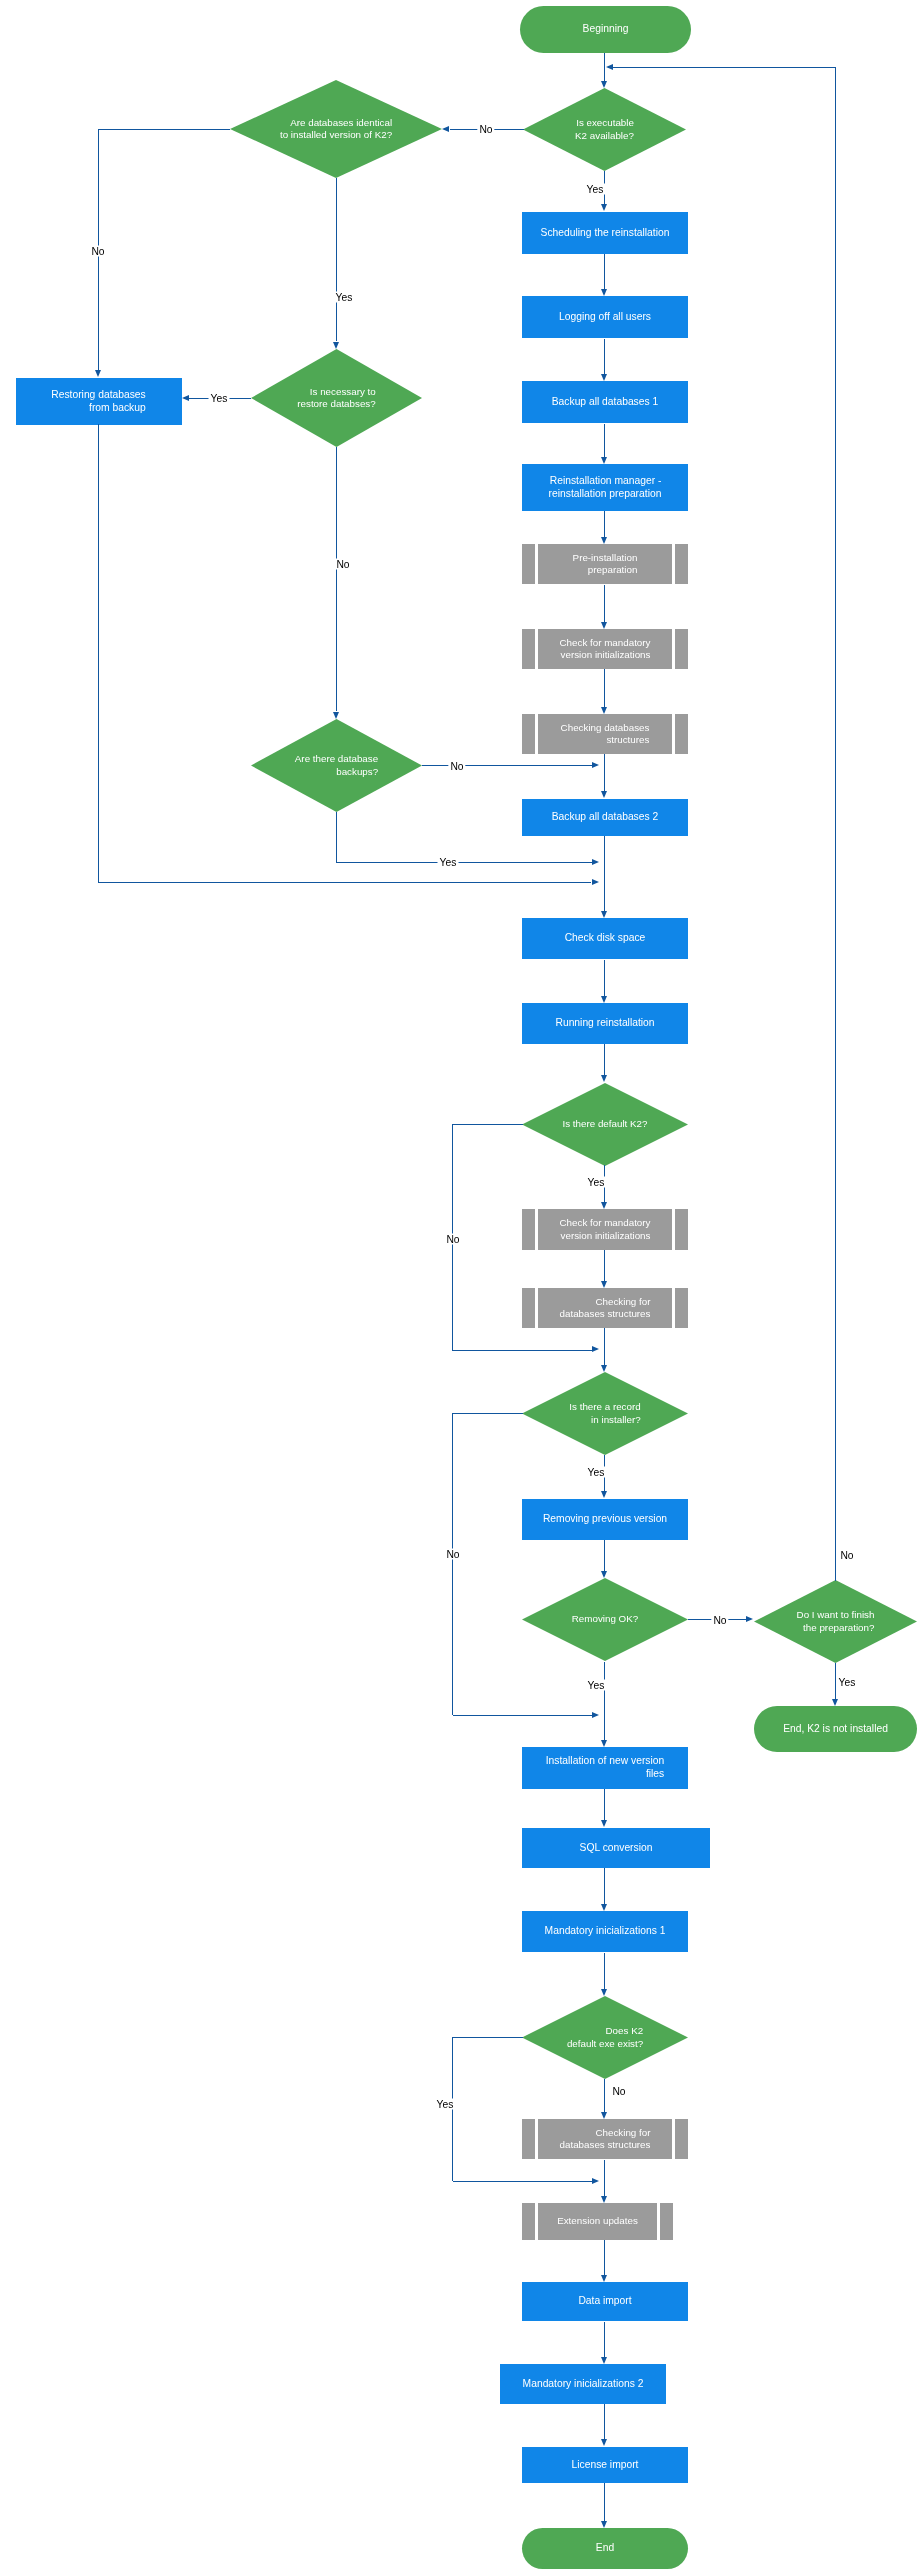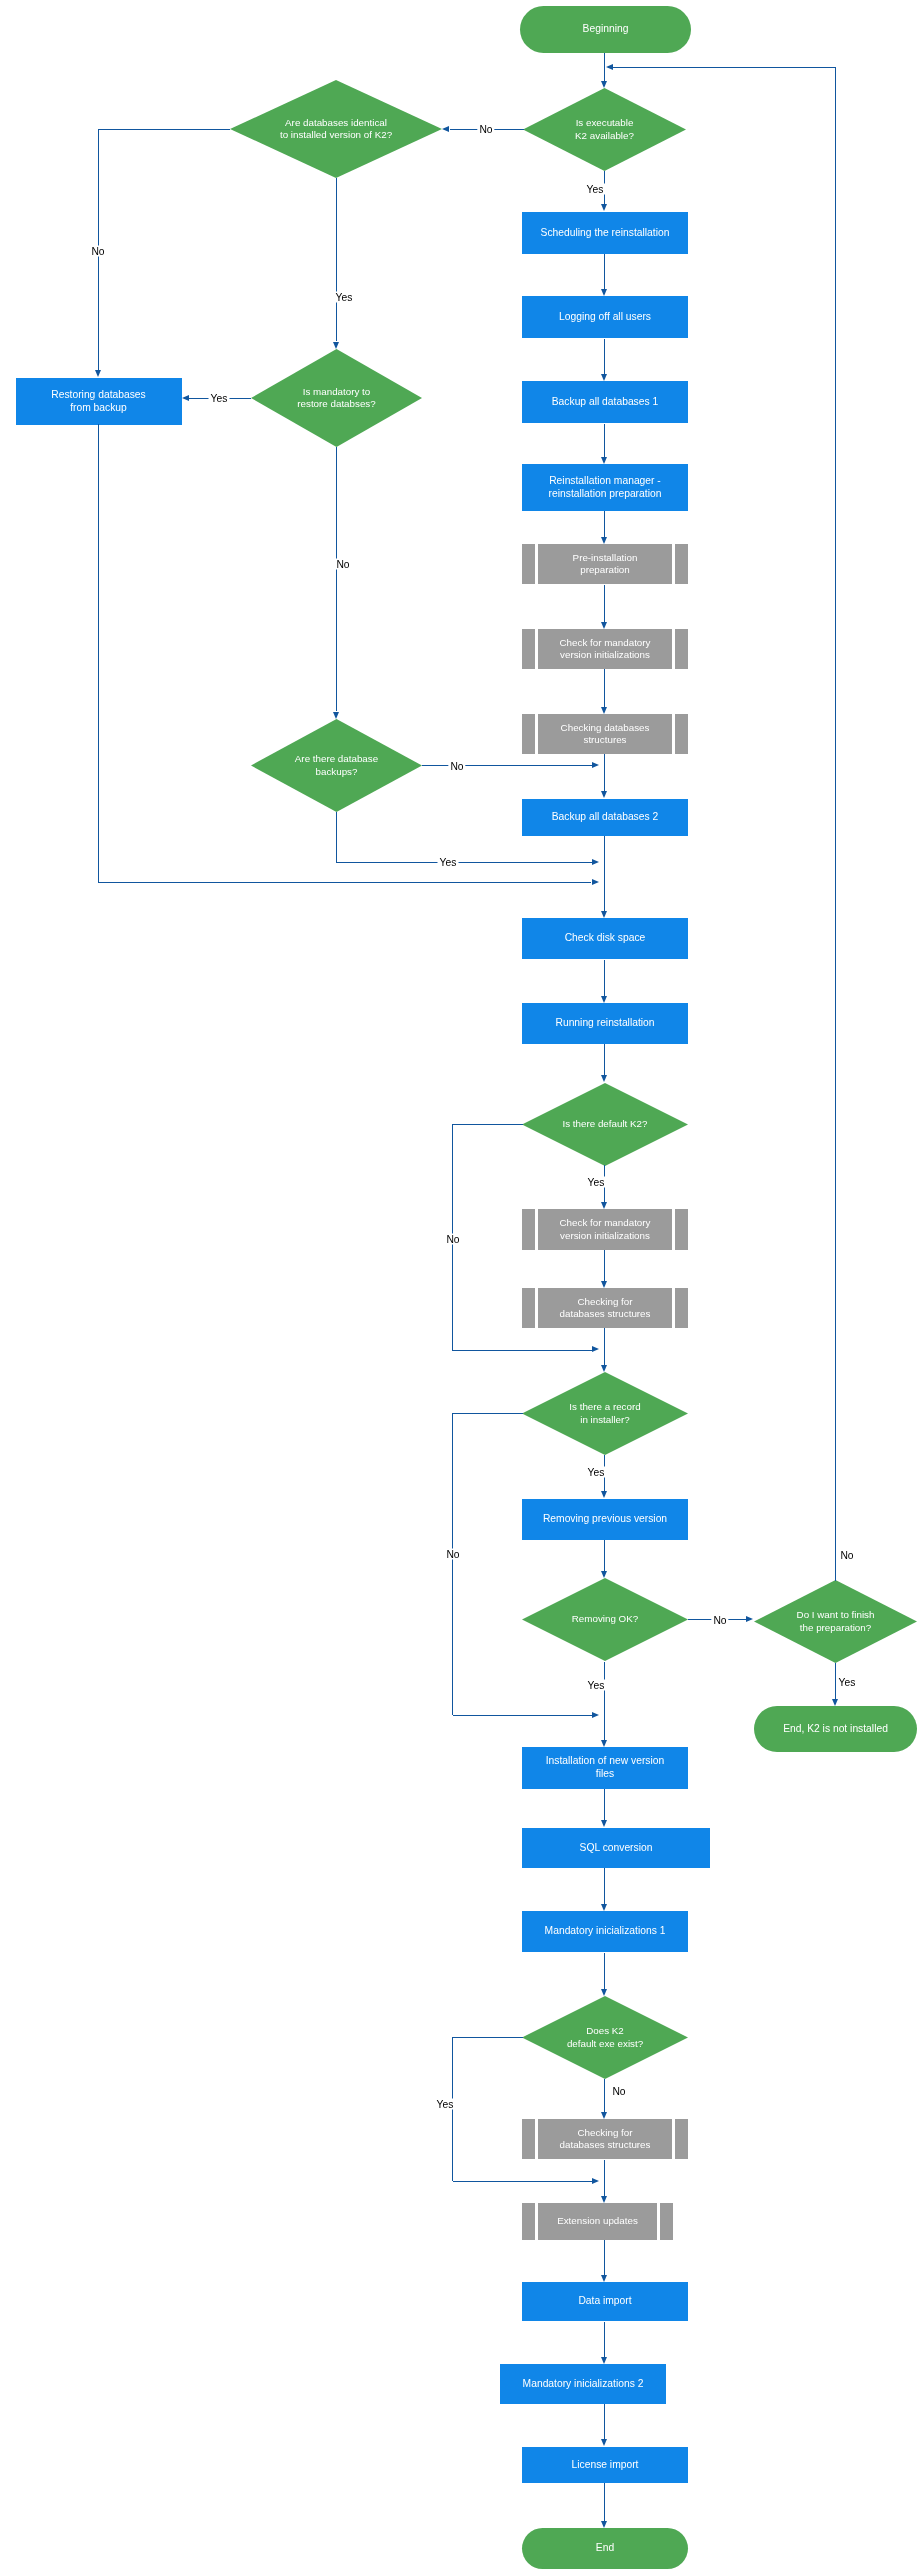--- a/index.html
+++ b/index.html
@@ -5,21 +5,21 @@
   html,body{margin:0;padding:0;background:#ffffff;}
   #canvas{position:relative;width:921px;height:2576px;background:#ffffff;
           font-family:"Liberation Sans",sans-serif;}
   .node{position:absolute;display:flex;align-items:center;justify-content:center;
         text-align:center;color:#ffffff;font-size:10.3px;line-height:1.25;box-sizing:border-box;}
   .proc{background:var(--blue);}
   .gray{background:var(--gray);font-size:9.8px;}
   .gray .bar{position:absolute;top:0;bottom:0;width:2.6px;background:#ffffff;}
   .stadium{background:var(--green);border-radius:25px;}
   .diamond{background:var(--green);clip-path:polygon(50% 0,100% 50%,50% 100%,0 50%);font-size:9.8px;}
-  .lbl{white-space:pre-line;position:relative;z-index:2;}
+  .lbl{white-space:pre-line;position:relative;z-index:2;text-align:right;}
   .ln{position:absolute;background:var(--line);}
   .ar{position:absolute;width:0;height:0;}
   .ar-d{border-left:3.6px solid transparent;border-right:3.6px solid transparent;border-top:7.2px solid var(--line);}
   .ar-l{border-top:3.6px solid transparent;border-bottom:3.6px solid transparent;border-right:7.2px solid var(--line);}
   .ar-r{border-top:3.6px solid transparent;border-bottom:3.6px solid transparent;border-left:7.2px solid var(--line);}
   .elabel{position:absolute;transform:translate(-50%,-50%);background:#ffffff;
           color:var(--labeltext);font-size:10.3px;padding:0 2.1px;white-space:nowrap;z-index:3;}
 </style>
 </head>
 <body>
@@ -77,21 +77,21 @@
     <span class="lbl">Checking databases
 structures</span>
   </div>
 
   <div class="node proc" style="left:15.5px;top:378px;width:166px;height:47px">
     <span class="lbl">Restoring databases
 from backup</span>
   </div>
 
   <div class="node diamond" style="left:251px;top:349px;width:171px;height:98px">
-    <span class="lbl">Is mandatory to
+    <span class="lbl">Is necessary to
 restore databses?</span>
   </div>
 
   <div class="node diamond" style="left:251px;top:719px;width:171px;height:93px">
     <span class="lbl">Are there database
 backups?</span>
   </div>
 
   <div class="node proc" style="left:522px;top:799px;width:166px;height:37px">
     <span class="lbl">Backup all databases 2</span>

